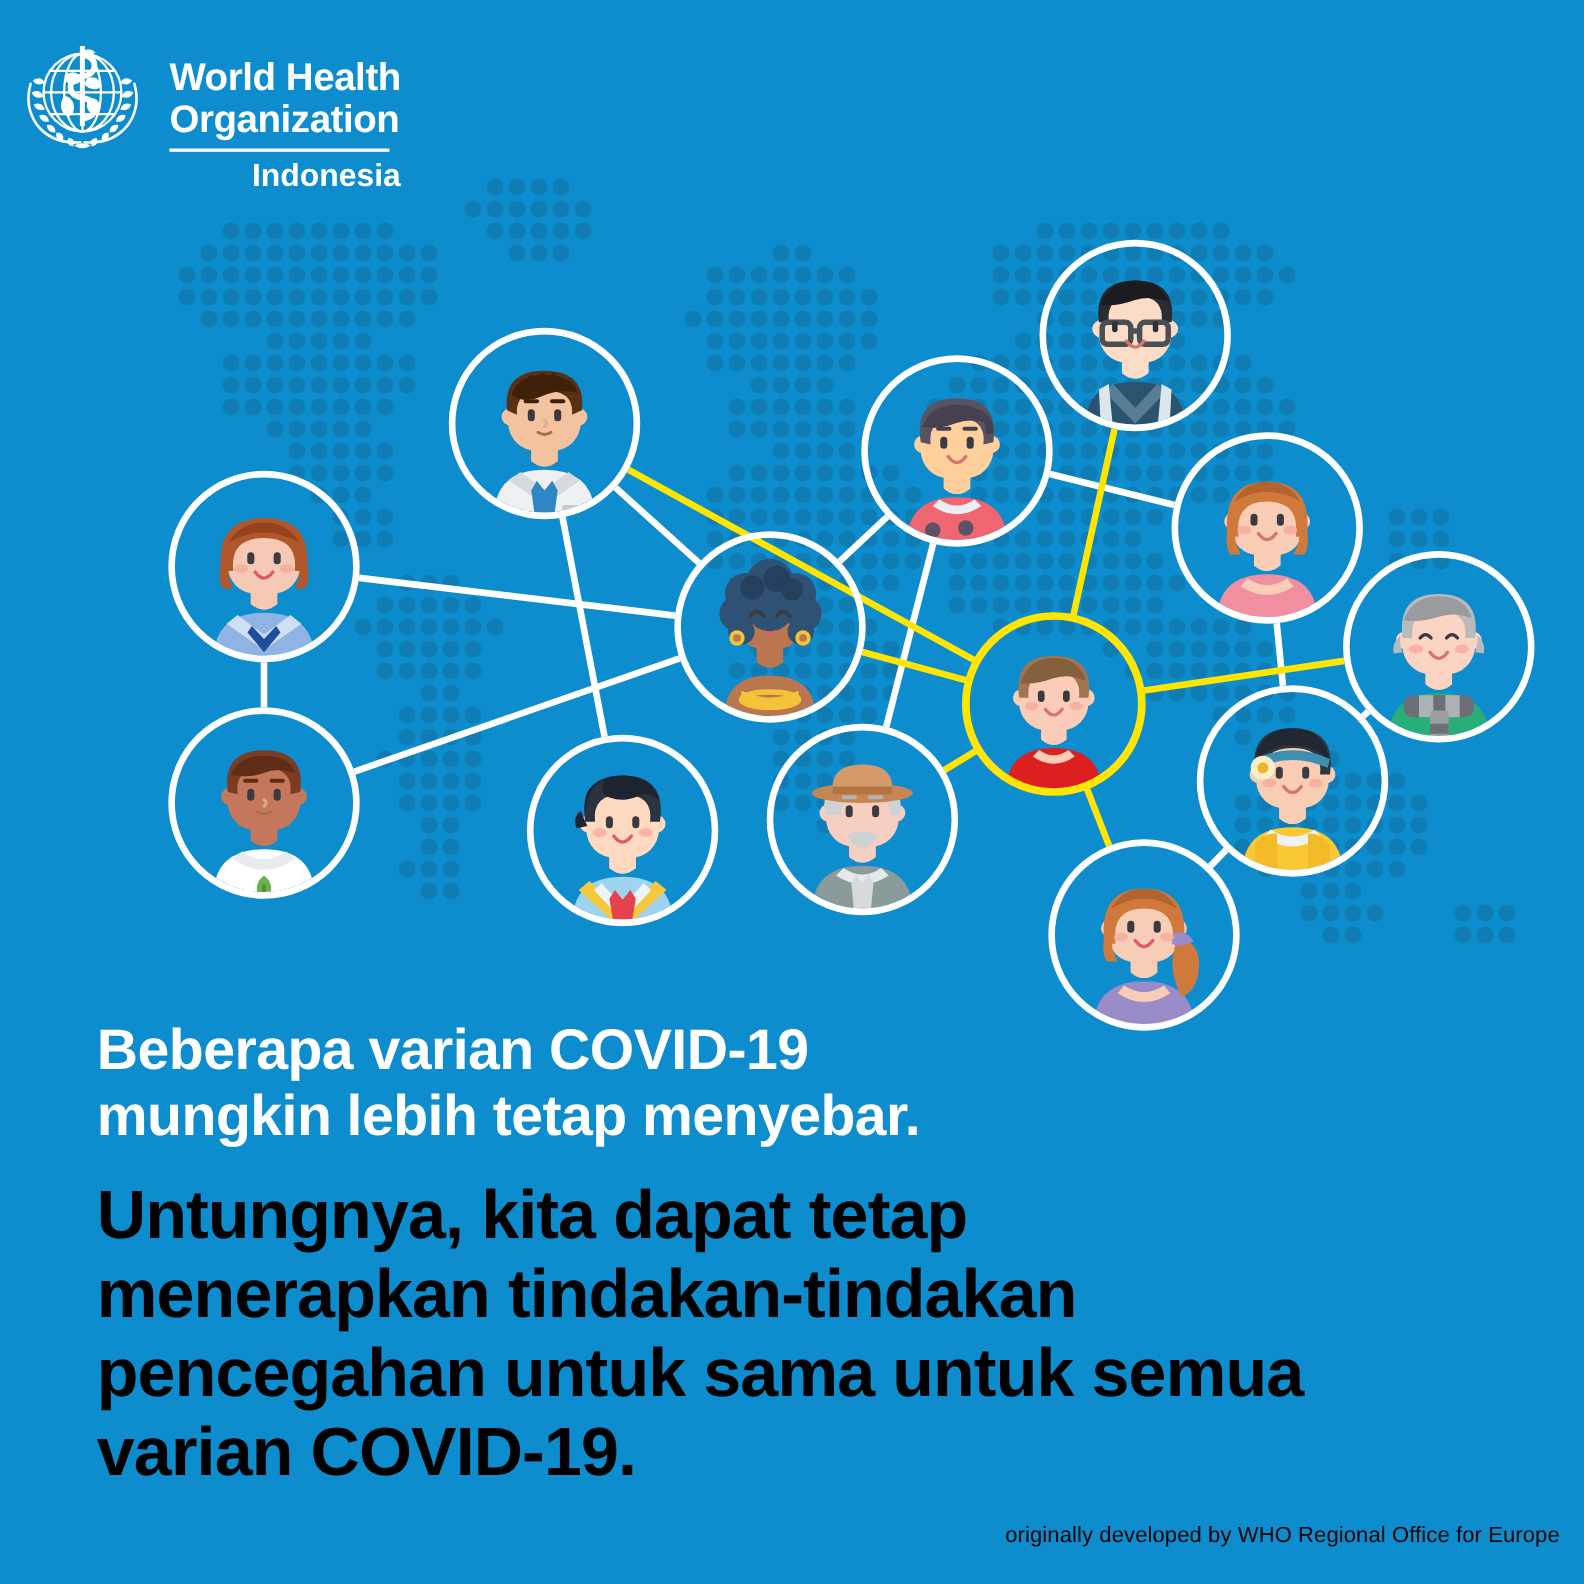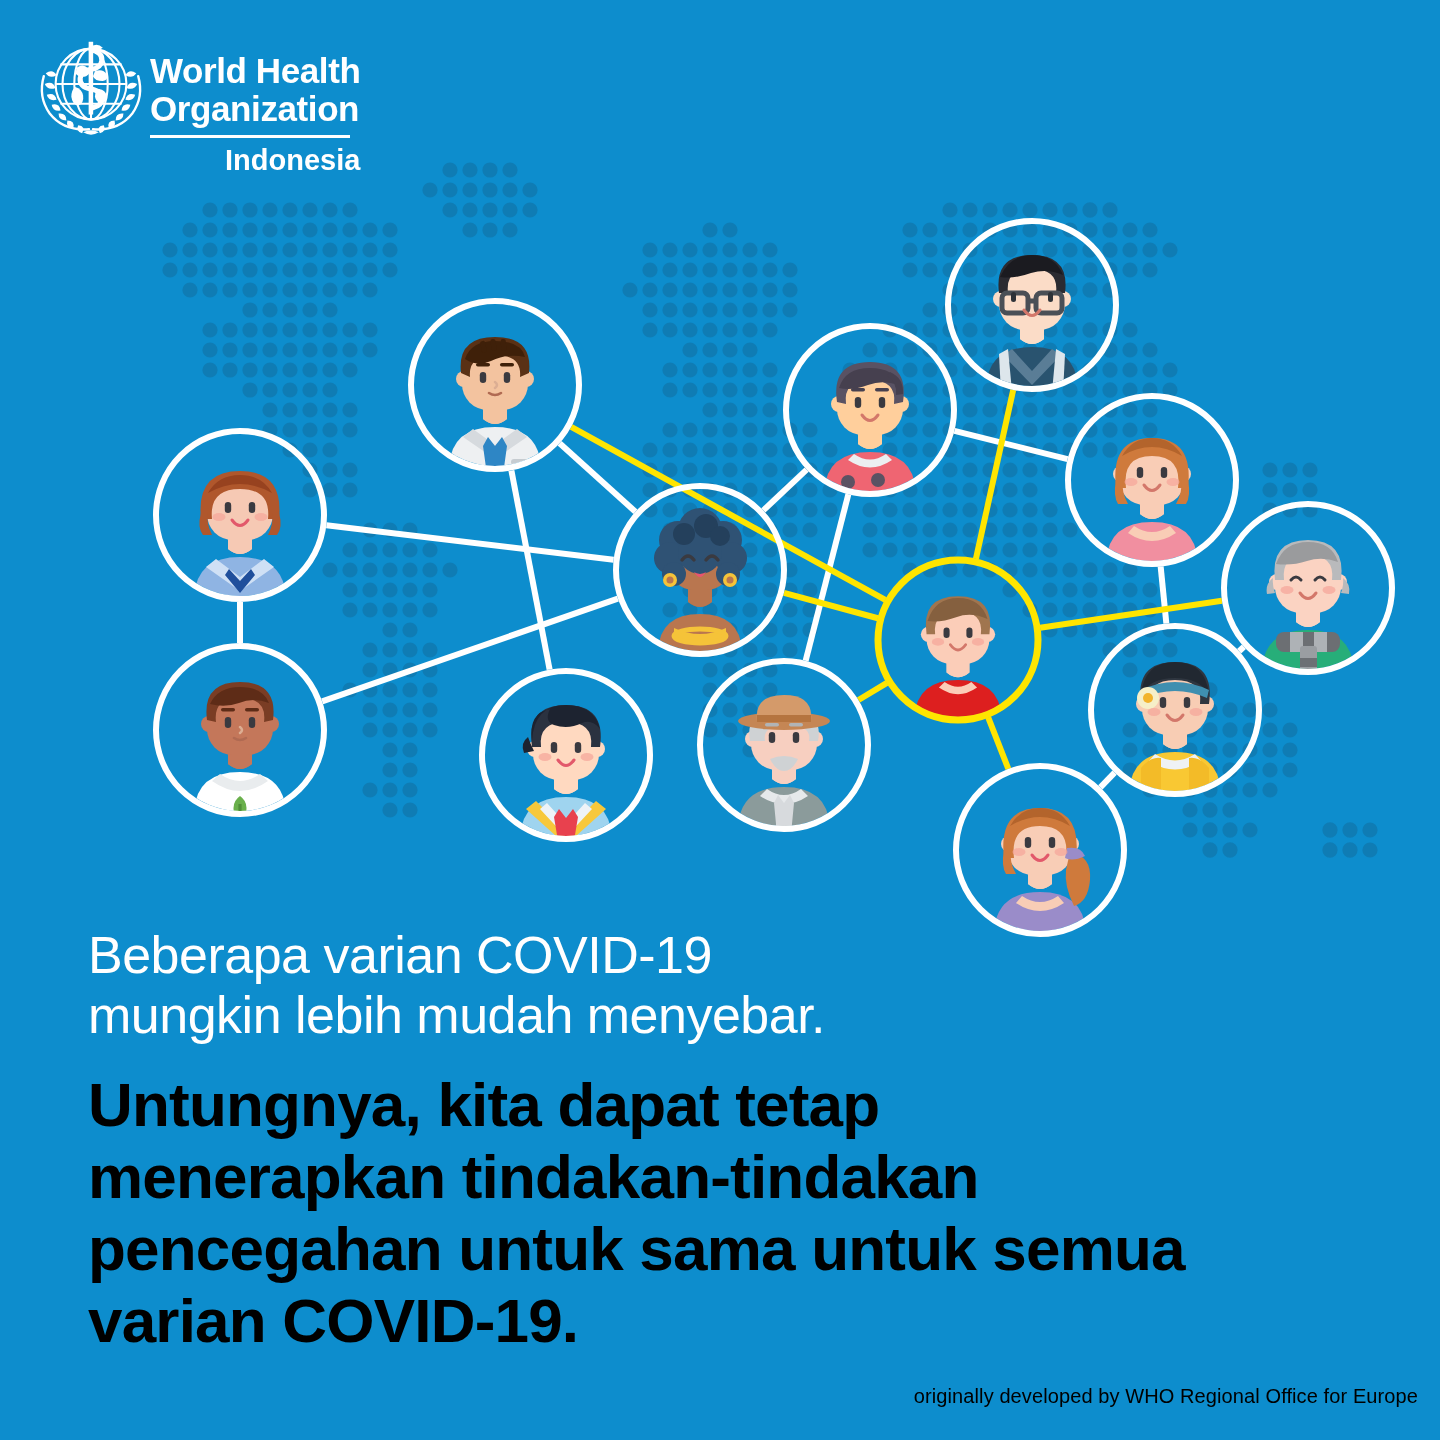--- a/index.html
+++ b/index.html
@@ -16,22 +16,22 @@
     background:#0d8dcd;
     overflow:hidden;
   }
   
   #map-dots{
     position:absolute;left:0;top:0;width:1440px;height:1440px;
     pointer-events:none;
   }
   
   #logo-block{
-    position:absolute;left:32px;top:28px;
-    display:flex;align-items:flex-start;gap:0;
+    position:absolute;left:16px;top:28px;
+    display:flex;align-items:flex-start;gap:20px;
     z-index:40;
   }
   #who-emblem{width:118px;height:118px;display:block;}
   #logo-text{padding-top:24px;}
   .logo-line{
     color:#ffffff;
     font-weight:bold;
     font-size:35px;
     line-height:38px;
     letter-spacing:-0.4px;
@@ -52,21 +52,21 @@
     position:absolute;left:0;top:150px;
     width:1440px;height:800px;
     z-index:20;
   }
   
   #copy{
     position:absolute;left:88px;top:925px;
     width:1290px;z-index:30;
   }
   .white-line{
-    color:#ffffff;font-weight:normal;
+    color:#ffffff;font-weight:bold;
     font-size:52px;line-height:60px;
     letter-spacing:-0.5px;
     text-shadow:0 0 1px rgba(0,0,0,0.05);
   }
   #yellow-block{margin-top:24px;}
   .yellow-line{
     color:#000000;font-weight:bold;
     font-size:62px;line-height:72px;
     letter-spacing:-0.8px;
   }
@@ -581,21 +581,21 @@
           </g>
         </g>
         <circle cx="1040" cy="700" r="84" fill="none" stroke="#ffffff" stroke-width="6"></circle>
         <title>girl with ponytail and purple top</title>
       </g>
     </svg>
 
   <div id="copy">
     <div id="white-block">
         <div class="white-line">Beberapa varian COVID-19</div>
-        <div class="white-line">mungkin lebih mudah menyebar.</div>
+        <div class="white-line">mungkin lebih tetap menyebar.</div>
       </div>
     <div id="yellow-block">
         <div class="yellow-line">Untungnya, kita dapat tetap</div>
         <div class="yellow-line">menerapkan tindakan-tindakan</div>
         <div class="yellow-line">pencegahan untuk sama untuk semua</div>
         <div class="yellow-line">varian COVID-19.</div>
       </div>
   </div>
 
   <div id="credit">originally developed by WHO Regional Office for Europe</div>

